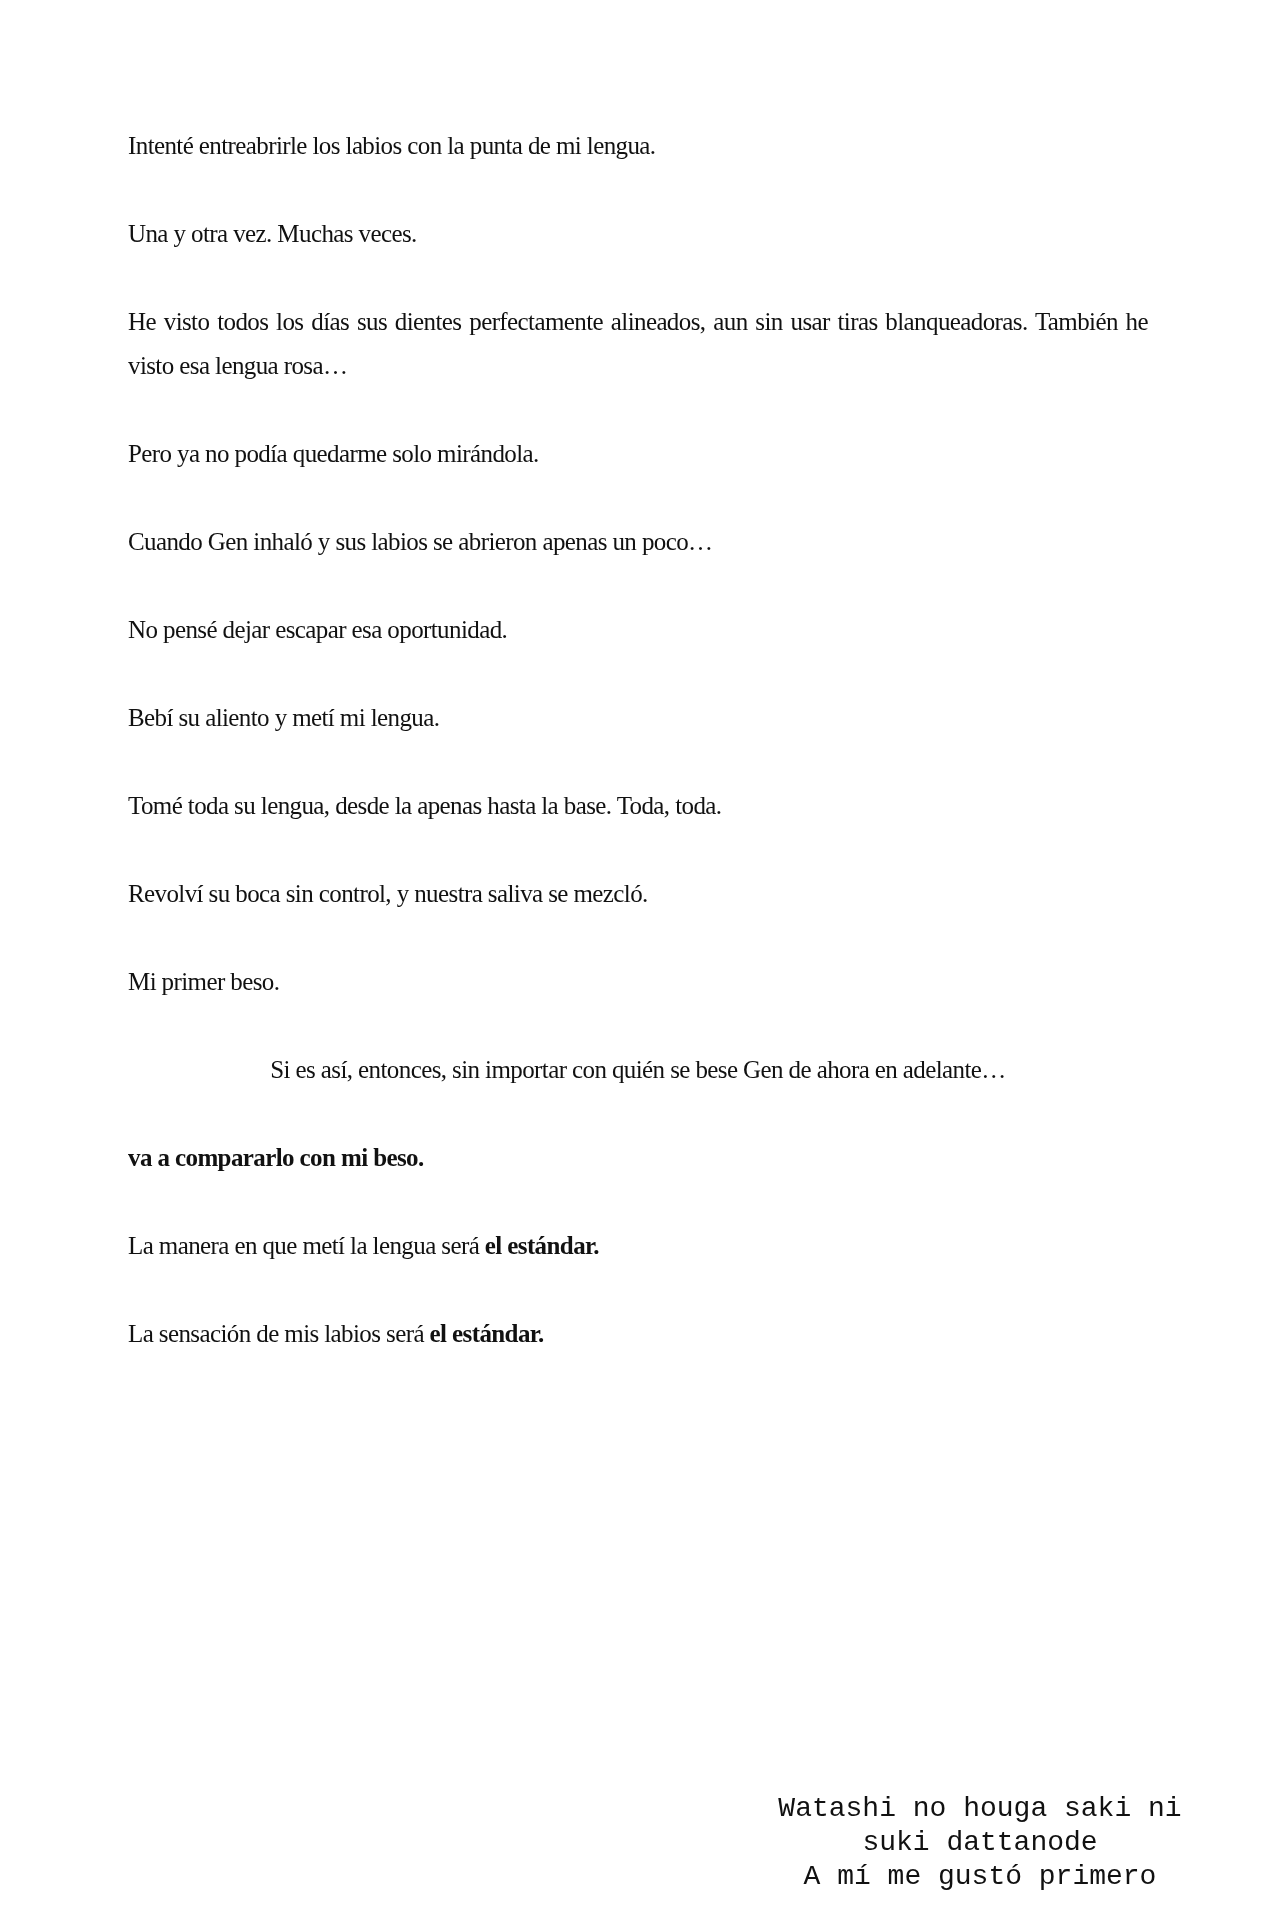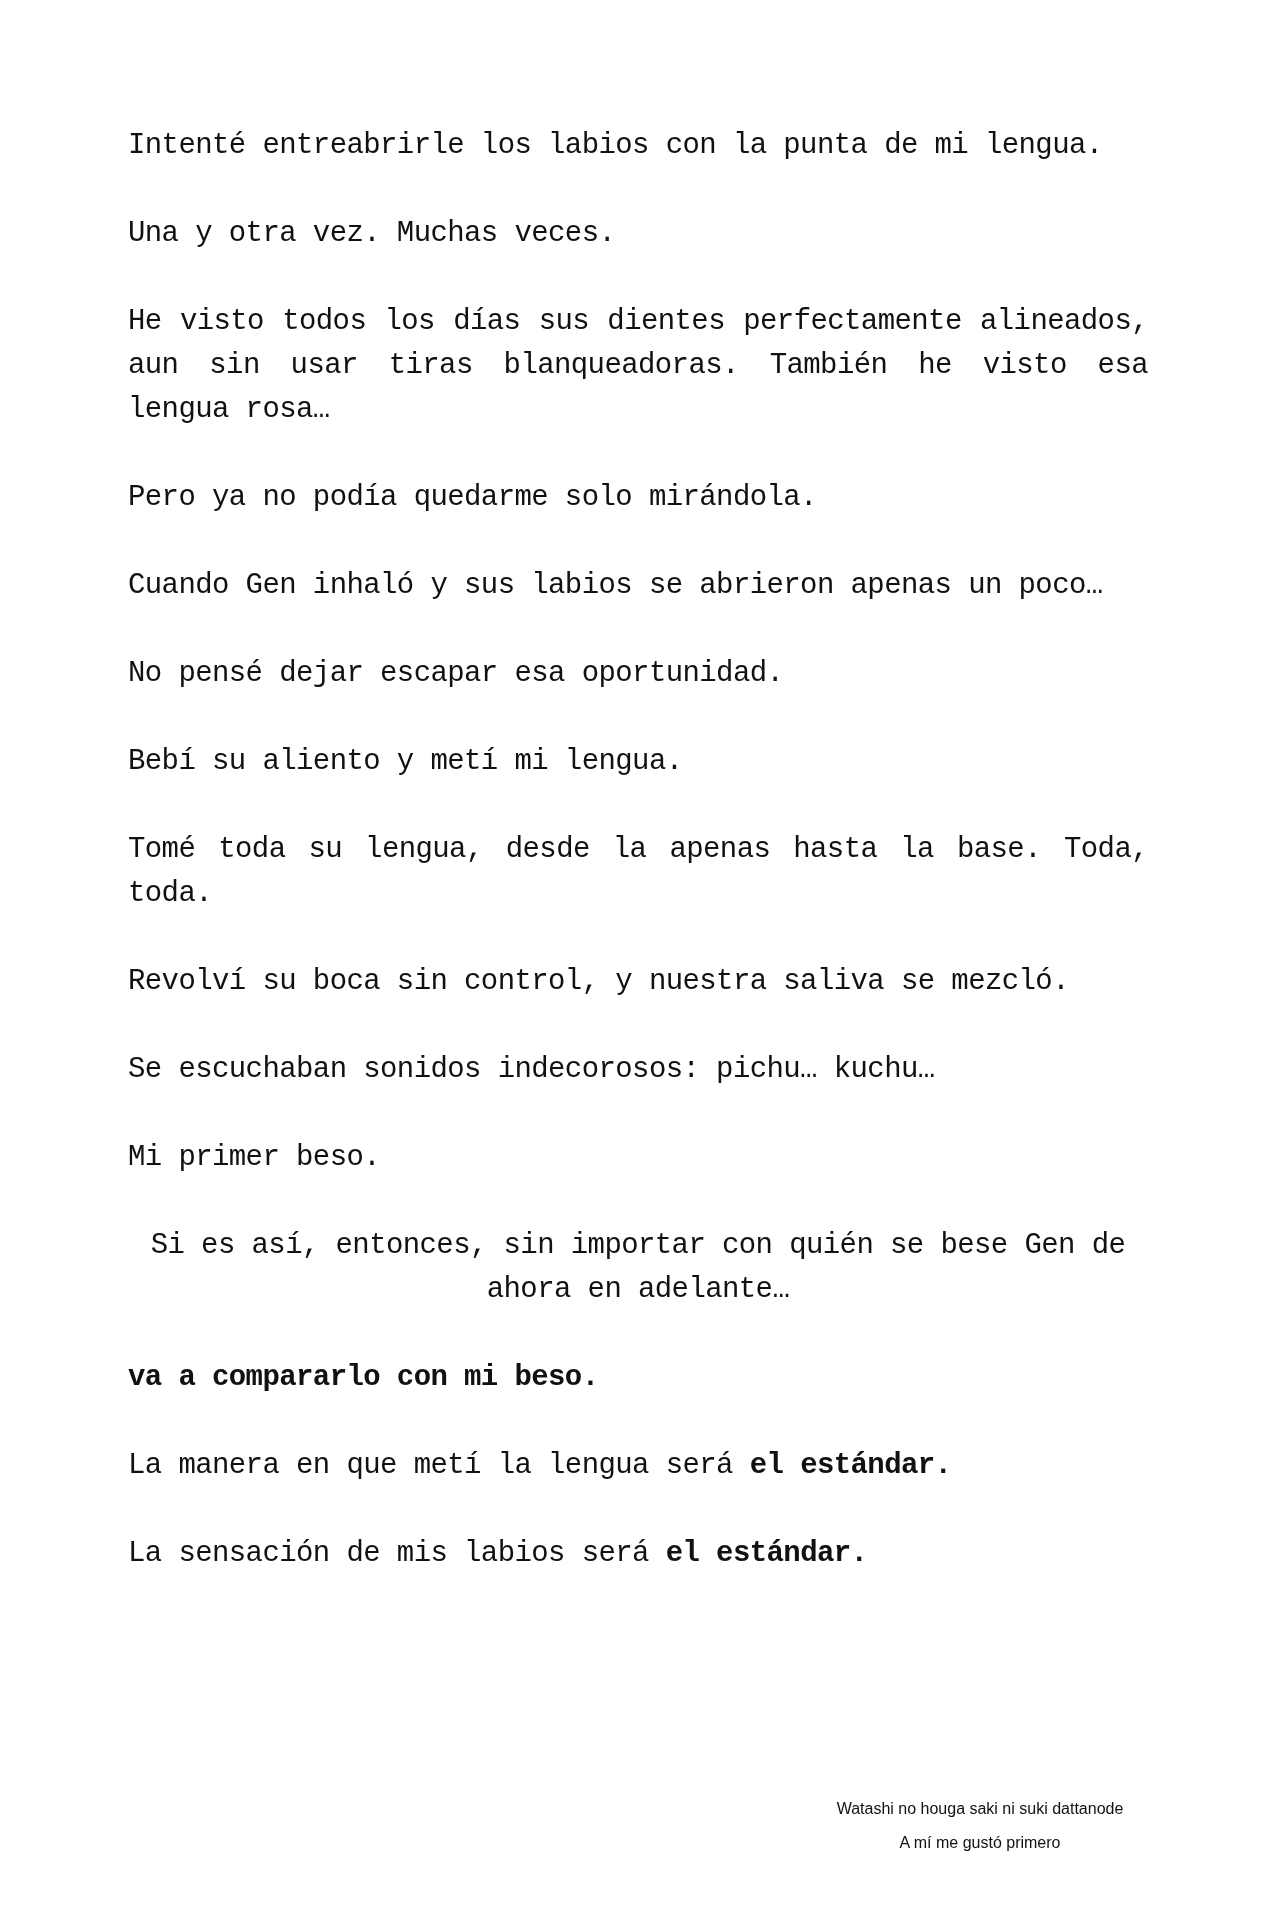--- a/index.html
+++ b/index.html
@@ -1,42 +1,41 @@
 <!DOCTYPE html>
 <html><head>
 <meta charset="utf-8">
 <style>
   html, body { margin:0; padding:0; background:#ffffff; }
   body { width:1280px; height:1920px; position:relative; overflow:hidden; color:#111111; }
   .content {
     position:absolute; left:128px; top:124px; width:1020px;
-    font-family:Liberation Mono, monospace; font-size:29px; line-height:44px;
+    font-family:Liberation Serif, serif; font-size:25px; line-height:44px;
     letter-spacing:-0.6px;
   }
   .para { margin:0 0 44px 0; text-align:justify; }
   .para b { font-weight:bold; }
   .footer {
     position:absolute; left:740px; top:1792px; width:480px; text-align:center;
-    font-family:Liberation Sans, sans-serif; font-size:16px; line-height:34px; color:#111111;
+    font-family:Liberation Mono, monospace; font-size:28px; line-height:34px; color:#111111;
   }
 </style>
 </head>
 <body>
 
 <div class="content">
   <p class="para"><span>Intenté entreabrirle los labios con la punta de mi lengua.</span></p>
   <p class="para"><span>Una y otra vez. Muchas veces.</span></p>
   <p class="para"><span>He visto todos los días sus dientes perfectamente alineados, aun sin usar tiras blanqueadoras. También he visto esa lengua rosa…</span></p>
   <p class="para"><span>Pero ya no podía quedarme solo mirándola.</span></p>
   <p class="para"><span>Cuando Gen inhaló y sus labios se abrieron apenas un poco…</span></p>
   <p class="para"><span>No pensé dejar escapar esa oportunidad.</span></p>
   <p class="para"><span>Bebí su aliento y metí mi lengua.</span></p>
   <p class="para"><span>Tomé toda su lengua, desde la apenas hasta la base. Toda, toda.</span></p>
   <p class="para"><span>Revolví su boca sin control, y nuestra saliva se mezcló.</span></p>
-  <p class="para"><span>Se escuchaban sonidos indecorosos: pichu… kuchu…</span></p>
   <p class="para"><span>Mi primer beso.</span></p>
   <p class="para" style="text-align:center;"><span>Si es así, entonces, sin importar con quién se bese Gen de ahora en adelante…</span></p>
   <p class="para"><b>va a compararlo con mi beso.</b></p>
   <p class="para"><span>La manera en que metí la lengua será </span><b>el estándar.</b></p>
   <p class="para"><span>La sensación de mis labios será </span><b>el estándar.</b></p>
 </div>
 
 <div class="footer">
   <div>Watashi no houga saki ni suki dattanode</div>
   <div>A mí me gustó primero</div>

